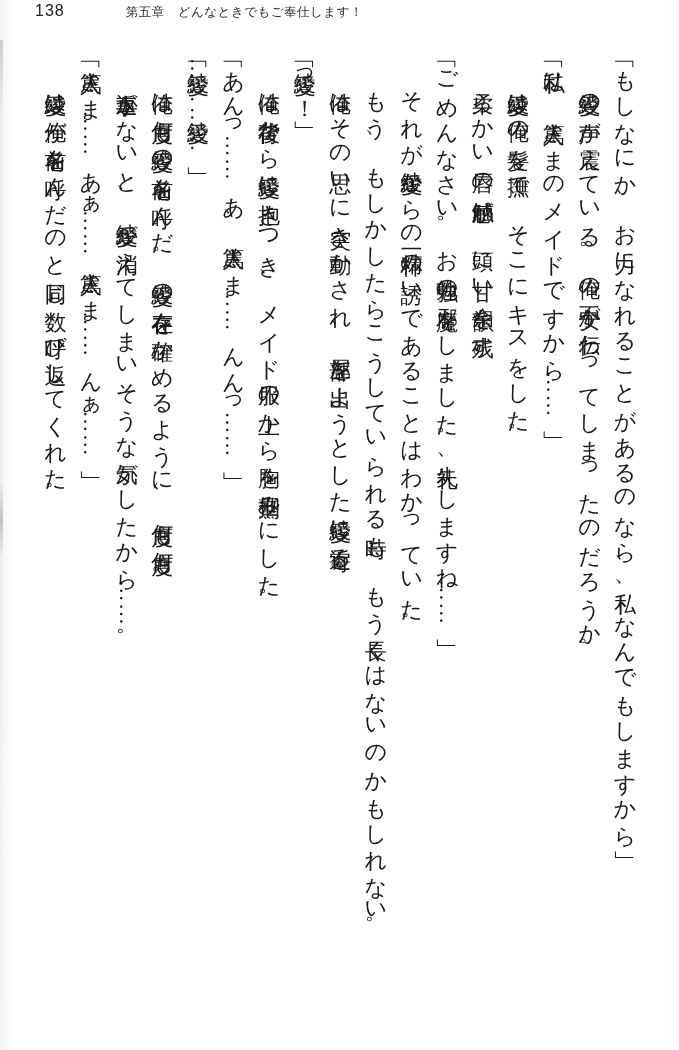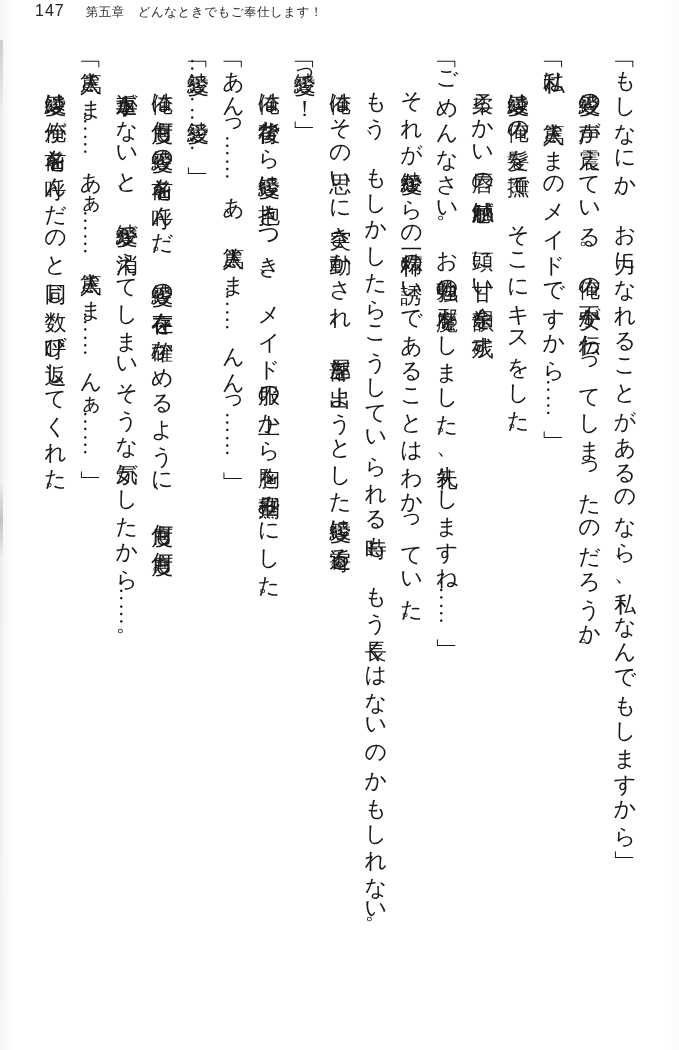--- a/index.html
+++ b/index.html
@@ -43,20 +43,21 @@
   .page-number {
     font-size: 16px;
     font-weight: 500;
     letter-spacing: 1px;
     color: #222222;
   }
   .chapter-title {
     font-size: 12.5px;
     letter-spacing: 0.5px;
     color: #2a2a2a;
+    margin-left: 40px;
   }
   .text-body {
     position: absolute;
     top: 54px;
     right: 36px;
     height: 932px;
     writing-mode: vertical-rl;
     font-size: 22px;
     line-height: 35.6px;
     letter-spacing: 1.2px;
@@ -70,21 +71,21 @@
     text-indent: 1em;
   }
 </style>
 </head>
 <body>
 
 <div class="page">
   <div class="scan-edge"></div>
 
   <header class="running-head">
-    <span class="page-number">147</span>
+    <span class="page-number">138</span>
     <span class="chapter-title">第五章　どんなときでもご奉仕します！</span>
   </header>
 
   <main class="text-body" id="text-body">
       <p class="line">「もしなにか、お力になれることがあるのなら、私、なんでもしますから」</p>
       <p class="line indent">綾愛の声が震えている。俺の不安が伝わってしまったのだろうか。</p>
       <p class="line">「私は、篤人さまのメイドですから……」</p>
       <p class="line indent">綾愛は俺の髪を撫で、そこにキスをした。</p>
       <p class="line indent">柔らかい唇の感触が、頭に甘い余韻を残す。</p>
       <p class="line">「ごめんなさい。お勉強の邪魔をしました。失礼、しますね……」</p>

